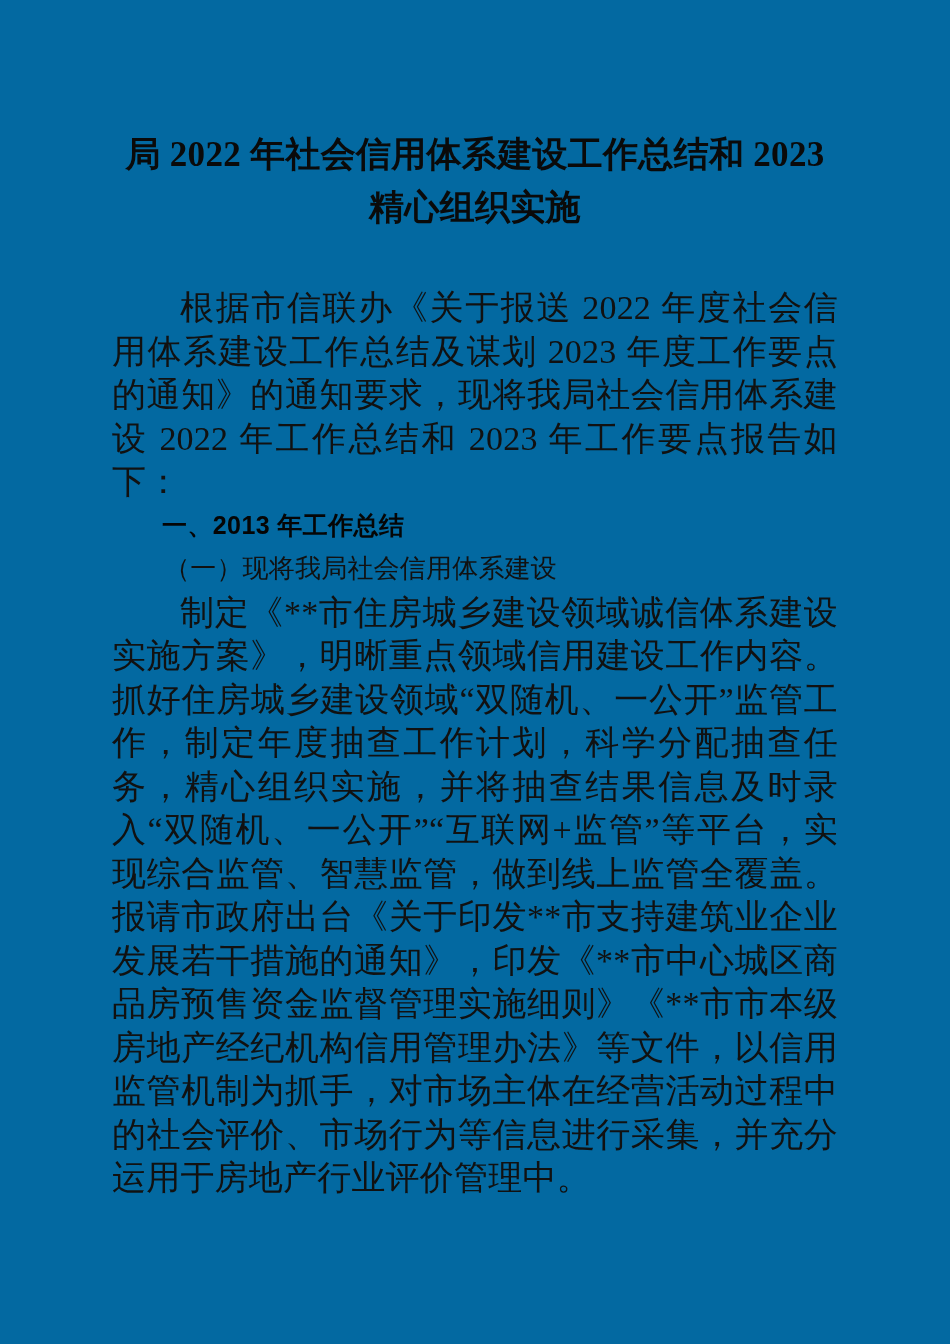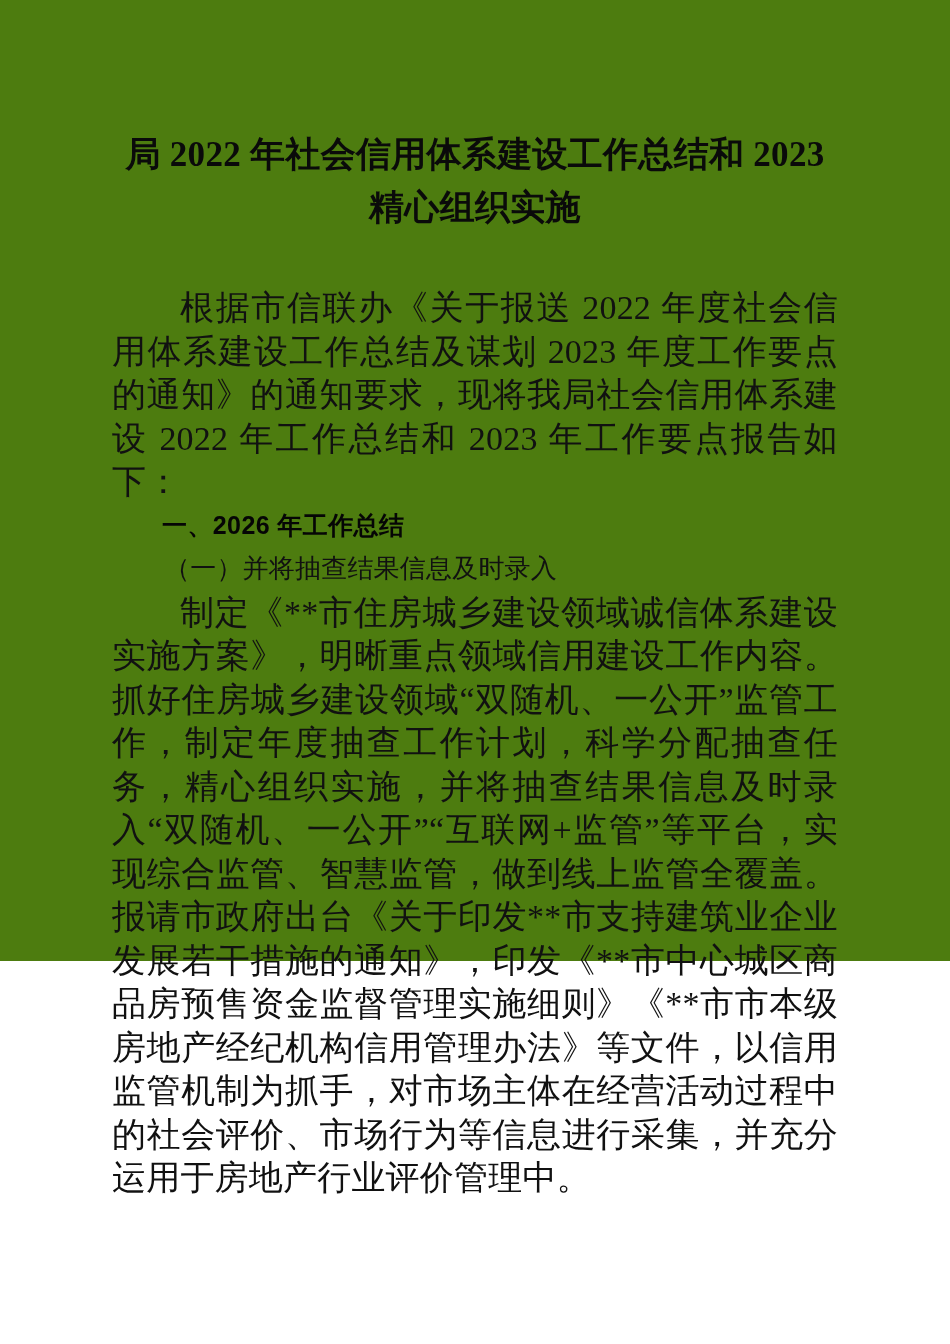--- a/index.html
+++ b/index.html
@@ -12,22 +12,22 @@
     height: 1344px;
     overflow: hidden;
     font-family: "Liberation Serif", "DejaVu Serif", serif;
     color: #000000;
     -webkit-font-smoothing: antialiased;
   }
 
   .page {
     position: relative;
     width: 950px;
-    height: 961px;
-    background: #4d7c0f;
+    height: 1344px;
+    background: #0369a1;
     box-sizing: border-box;
   }
 
   .content {
     position: absolute;
     left: 112px;
     top: 128px;
     width: 726px;
   }
 
@@ -88,21 +88,21 @@
 <div class="page">
   <div class="content">
 
     <h1 class="doc-title">
       <span>局 2022 年社会信用体系建设工作总结和 2023</span><br>
       <span>精心组织实施</span>
     </h1>
 
     <p class="para">根据市信联办《关于报送 2022 年度社会信用体系建设工作总结及谋划 2023 年度工作要点的通知》的通知要求，现将我局社会信用体系建设 2022 年工作总结和 2023 年工作要点报告如下：</p>
 
-    <p class="heading-1">一、2026 年工作总结</p>
+    <p class="heading-1">一、2013 年工作总结</p>
 
 
-    <p class="heading-2">（一）并将抽查结果信息及时录入</p>
+    <p class="heading-2">（一）现将我局社会信用体系建设</p>
 
     <p class="para">制定《**市住房城乡建设领域诚信体系建设实施方案》，明晰重点领域信用建设工作内容。抓好住房城乡建设领域“双随机、一公开”监管工作，制定年度抽查工作计划，科学分配抽查任务，精心组织实施，并将抽查结果信息及时录入“双随机、一公开”“互联网+监管”等平台，实现综合监管、智慧监管，做到线上监管全覆盖。报请市政府出台《关于印发**市支持建筑业企业发展若干措施的通知》，印发《**市中心城区商品房预售资金监督管理实施细则》《**市市本级房地产经纪机构信用管理办法》等文件，以信用监管机制为抓手，对市场主体在经营活动过程中的社会评价、市场行为等信息进行采集，并充分运用于房地产行业评价管理中。</p>
 
   </div>
 </div>
 
 </body></html>

